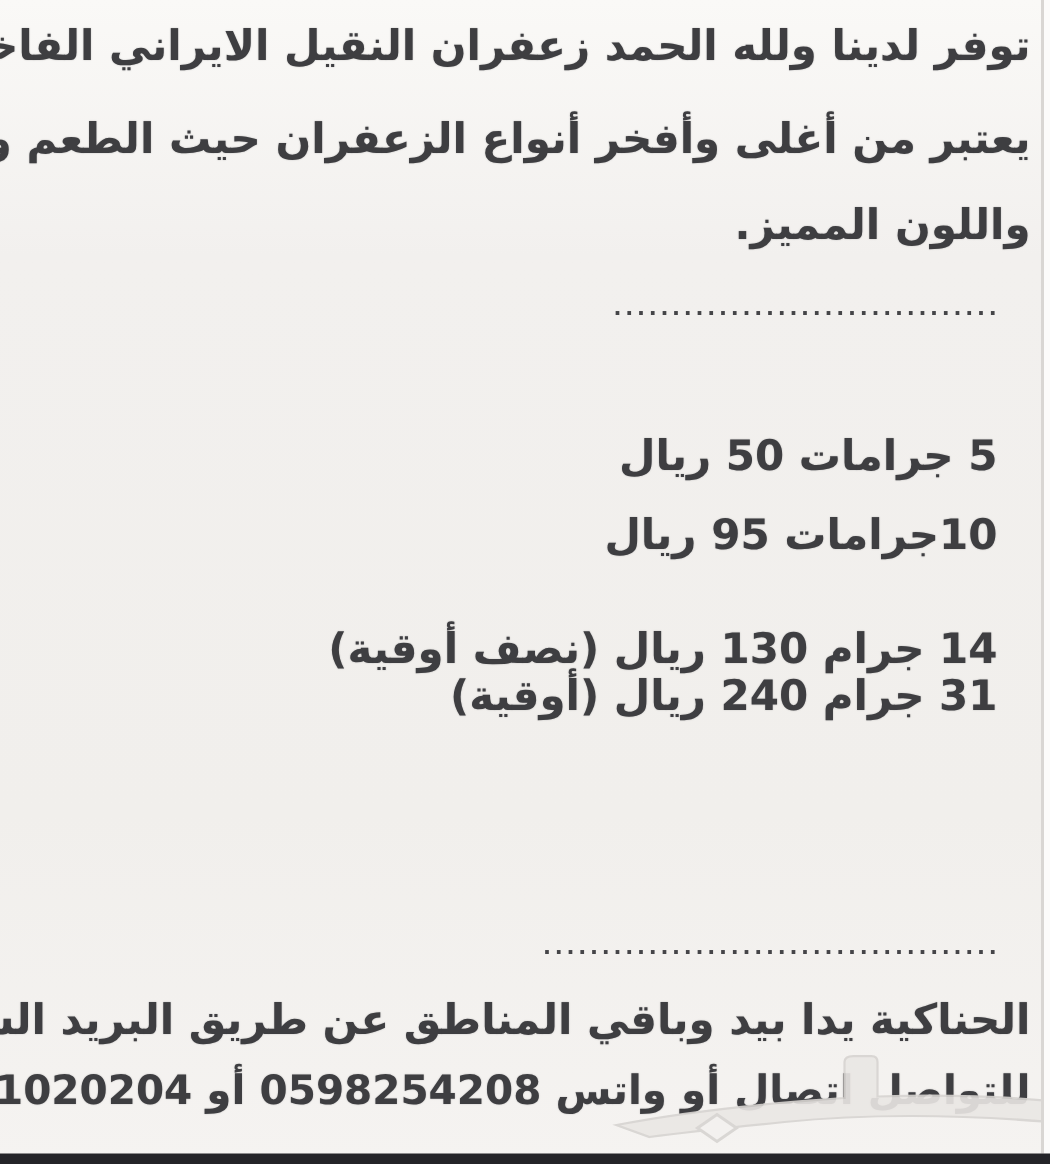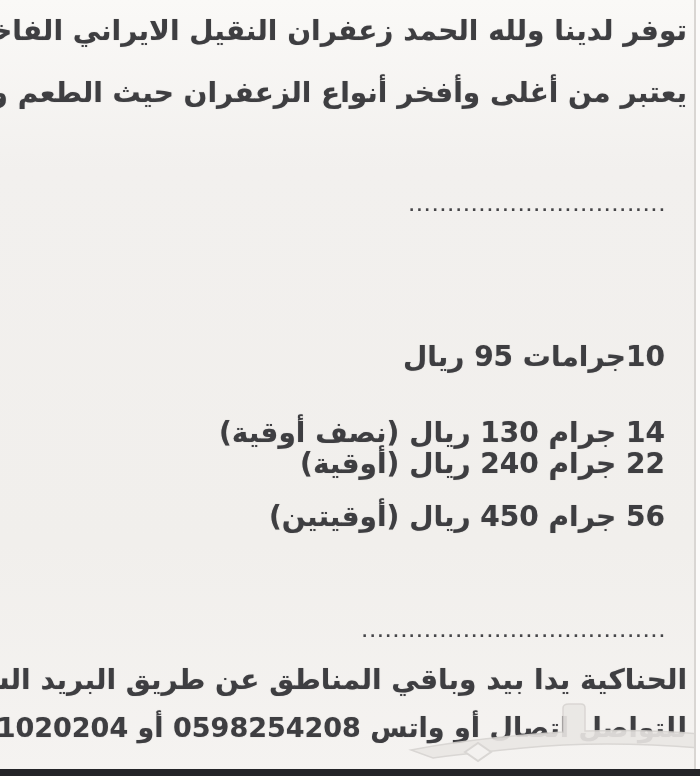--- a/index.html
+++ b/index.html
@@ -52,28 +52,29 @@
     opacity: 0.9;
   }
 </style>
 </head>
 <body>
 
 <div class="screen">
 
   <div class="line intro-line" style="top:14px">توفر لدينا ولله الحمد زعفران النقيل الايراني الفاخر والذي</div>
   <div class="line intro-line" style="top:76px">يعتبر من أغلى وأفخر أنواع الزعفران حيث الطعم والرائحة</div>
+  <div class="line intro-line" style="top:133px">واللون المميز.</div>
 
   <div class="dots" style="top:198px">.................................</div>
 
 
+  <div class="line price-line" style="top:287px">5 جرامات 50 ريال</div>
   <div class="line price-line" style="top:340px">10جرامات 95 ريال</div>
   <div class="line price-line" style="top:416px">14 جرام 130 ريال (نصف أوقية)</div>
-  <div class="line price-line" style="top:447px">22 جرام 240 ريال (أوقية)</div>
-  <div class="line price-line" style="top:500px">56 جرام 450 ريال (أوقيتين)</div>
+  <div class="line price-line" style="top:447px">31 جرام 240 ريال (أوقية)</div>
 
   <div class="dots" style="top:624px">.......................................</div>
 
   <div class="line footer-line" style="top:663px">الحناكية يدا بيد وباقي المناطق عن طريق البريد السعودي</div>
   <div class="line footer-line contact-line" style="top:712px">للتواصل اتصال أو واتس 0598254208 أو 0501020204</div>
 
   <svg class="watermark" width="297" height="72" viewBox="0 0 297 72" aria-hidden="true">
     <path d="M8 52 Q 70 40 160 34 L 160 10 Q 160 6 166 6 L 178 6 Q 182 6 182 10 L 182 33 Q 245 31 297 36 L 297 50 Q 200 42 120 50 Q 60 56 30 60 Z" fill="#eae7e4" stroke="#d7d4d1" stroke-width="1.5"></path>
     <path d="M62 54 l 13 -9 l 13 9 l -13 9 z" fill="#f3f1ef" stroke="#d7d4d1" stroke-width="2"></path>
   </svg>

